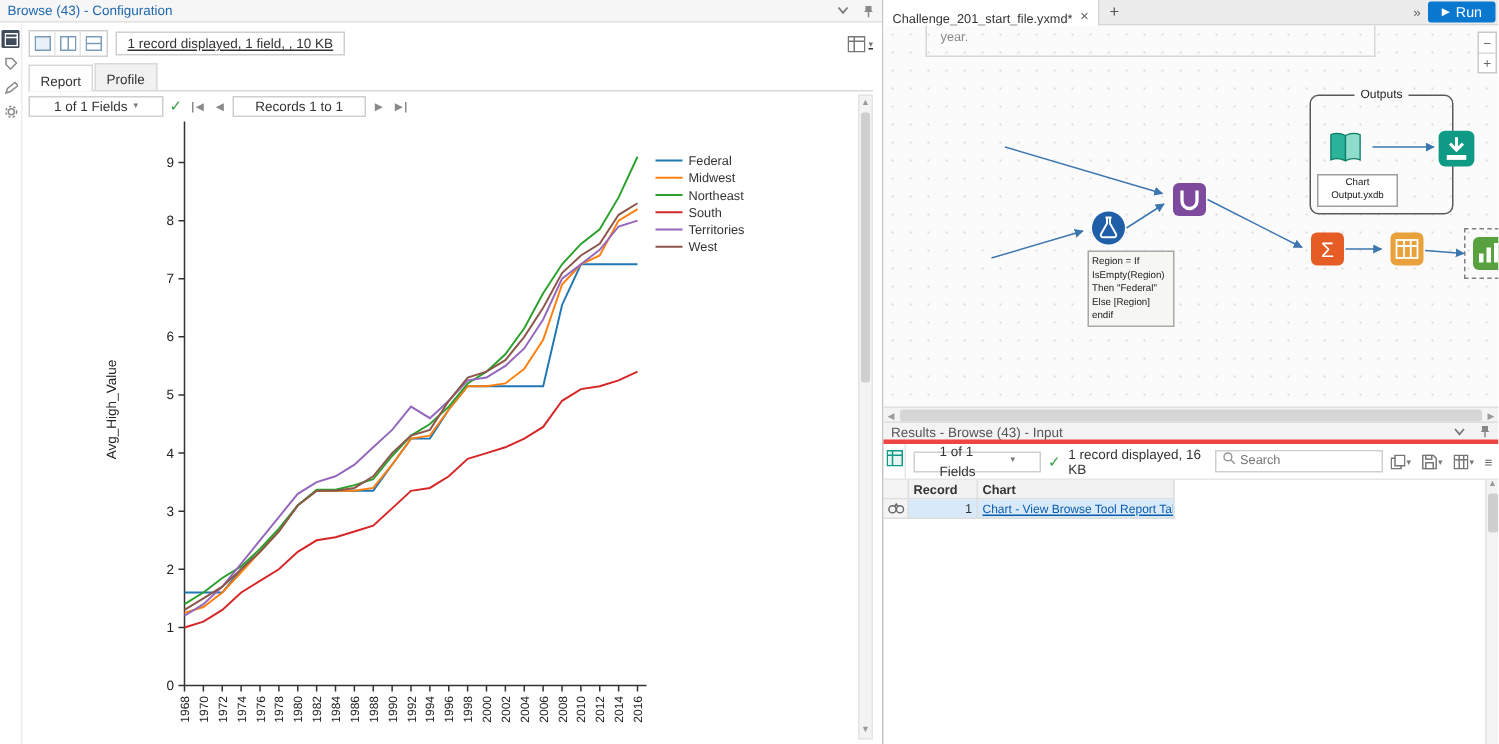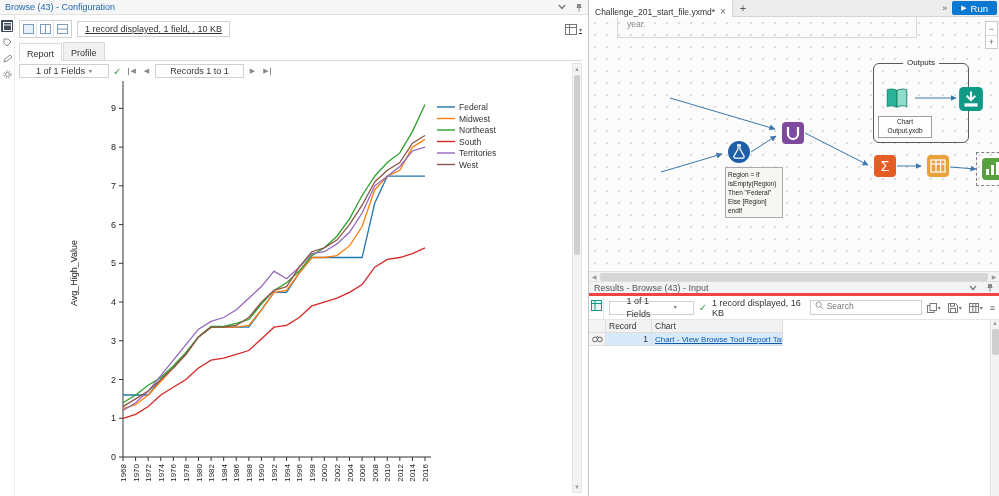--- a/index.html
+++ b/index.html
@@ -102,21 +102,21 @@
   .icon-caret { display:flex; align-items:center; gap:1px; }
   .caret { font-size:6px; color:#777; }
 
   .rt-grid { flex:1; overflow:hidden; position:relative; }
   .rt-row { display:flex; height:13px; line-height:12px; }
   .rt-gutter { width:17px; background:#f4f4f4; border-right:1px solid #ddd; border-bottom:1px solid #ddd;
     display:flex; align-items:center; justify-content:center; }
   .rt-cell { border-right:1px solid #ddd; border-bottom:1px solid #ddd; padding:0 3px; font-size:8.5px; }
   .rt-cell.rec { width:46px; }
   .rt-cell.chartcol { width:131px; white-space:nowrap; overflow:hidden; }
-  .rt-head .rt-cell { background:#f2f2f2; font-weight:normal; }
+  .rt-head .rt-cell { background:#f2f2f2; font-weight:bold; }
   .rt-row.selected .rt-cell { background:#d8e9f9; }
   .num { text-align:right; }
   .rt-link { color:#0a5cb0; text-decoration:underline; font-size:8px; }
   .r-scroll { position:absolute; right:0; top:0; bottom:0; width:9px; background:#f3f3f3;
     border-left:1px solid #e4e4e4; display:flex; flex-direction:column; align-items:center; }
   .r-scroll .sarrow { height:9px; color:#9a9a9a; font-size:6px; }
   .r-scroll .thumb { width:7px; height:26px; background:#cfcfcf; border-radius:2px; }
 </style>
 </head>
 <body>

